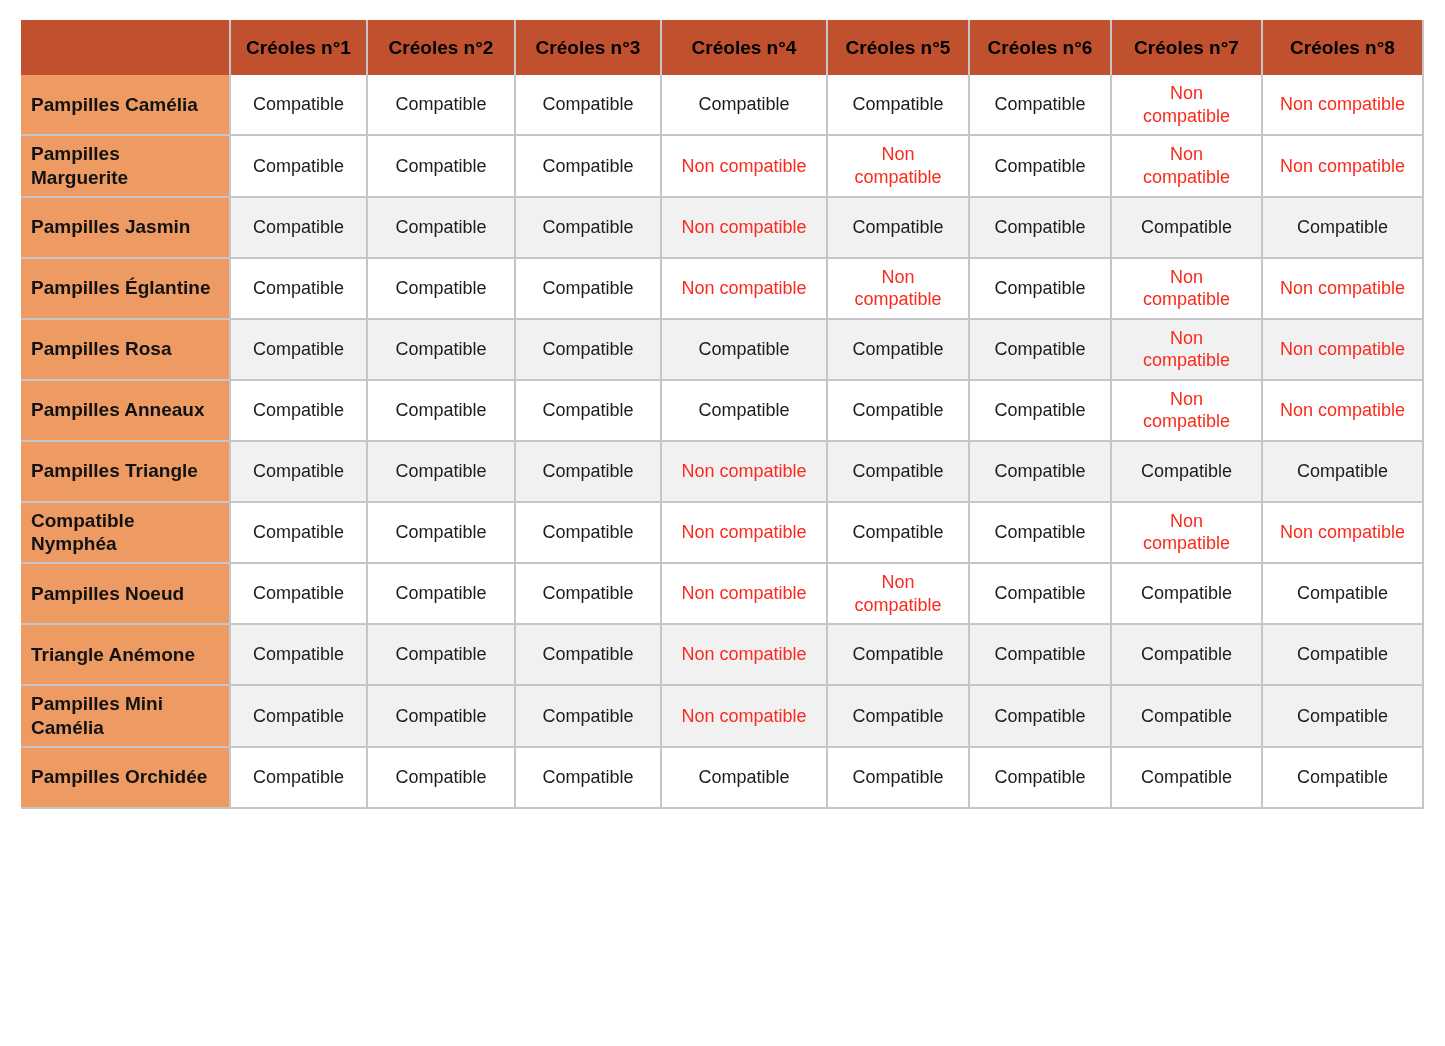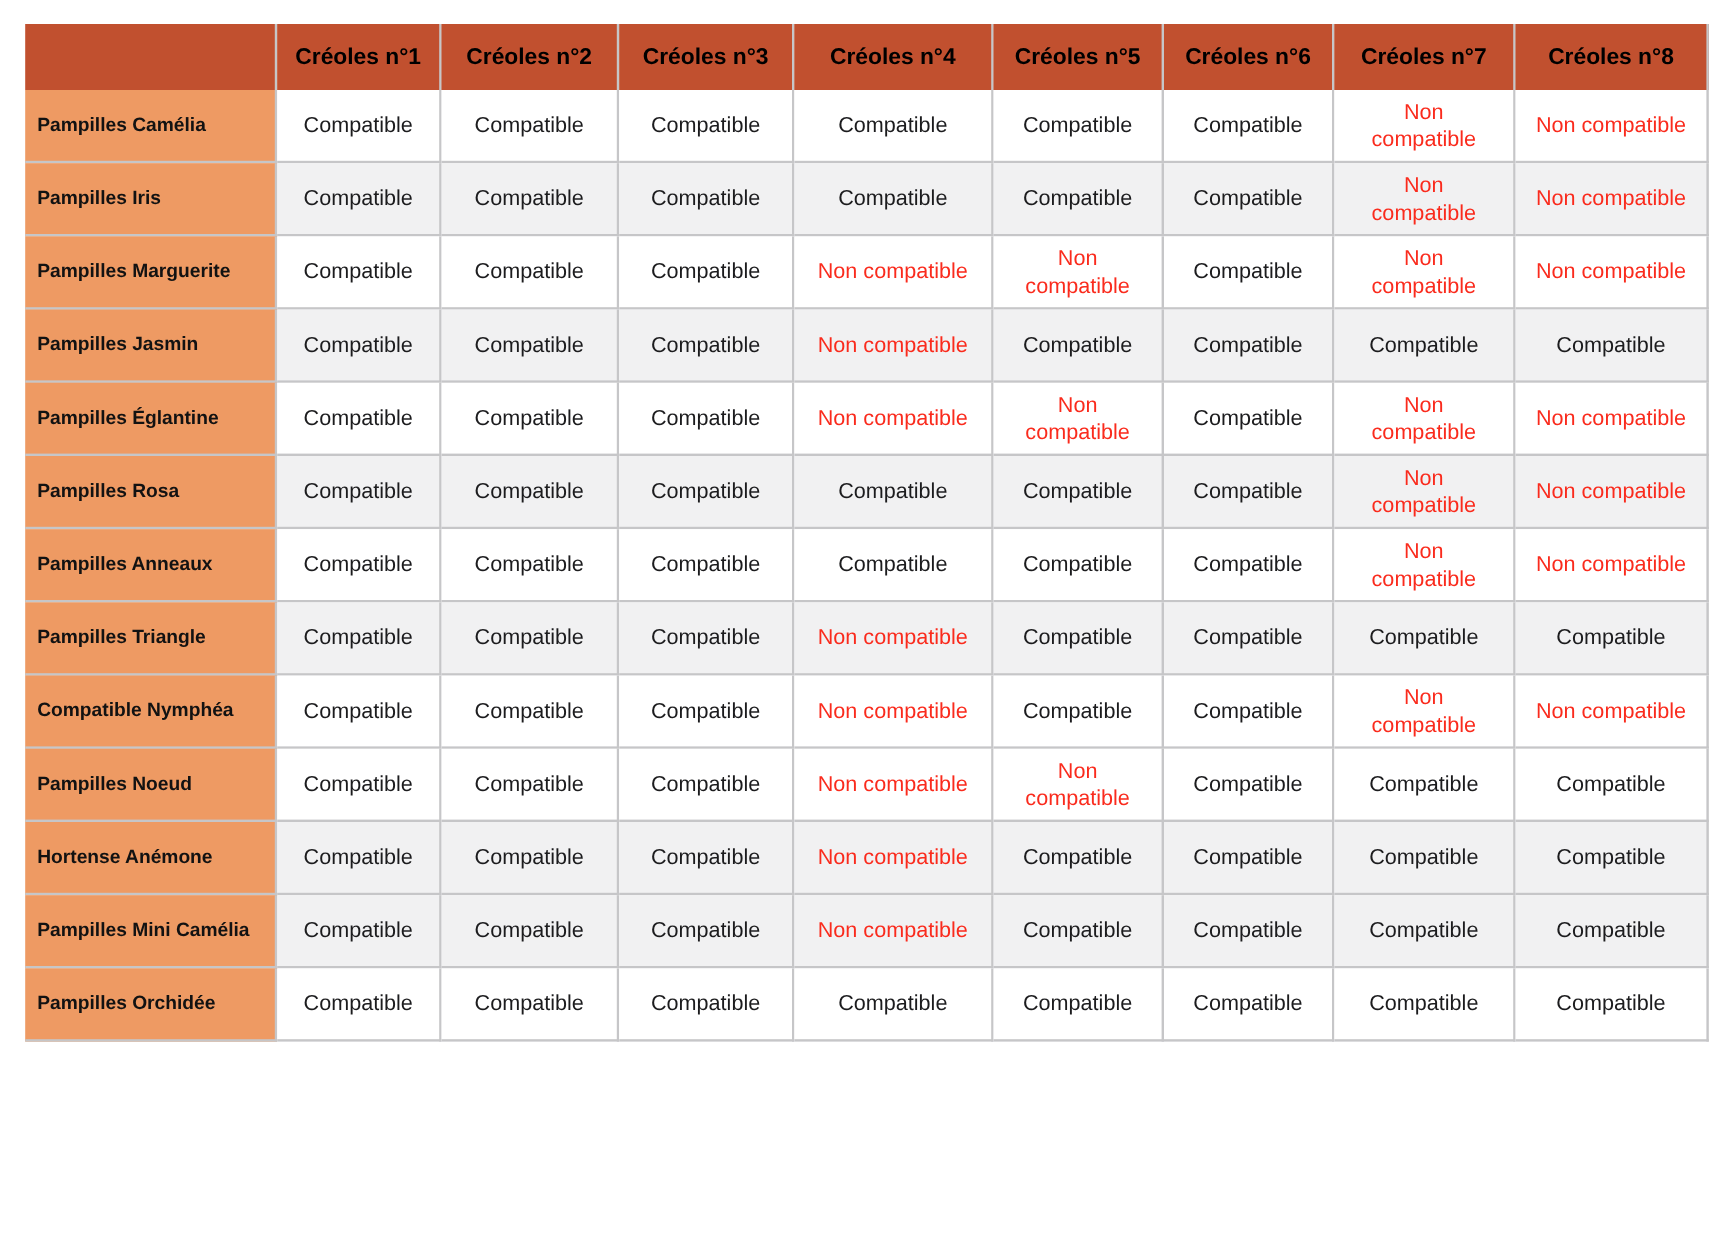--- a/index.html
+++ b/index.html
@@ -34,21 +34,21 @@
     height: 55px;
     text-align: center;
     border-right: 2px solid var(--grid);
     padding: 10px 4px;
   }
   th.corner-cell { border-right: 2px solid var(--grid); }
   td.row-header {
     background: var(--rowheader-bg);
     color: #121212;
     font-weight: bold;
-    font-size: 16px;
+    font-size: 19px;
     text-align: left;
     padding: 6px 8px 6px 10px;
     border-right: 2px solid var(--grid);
     border-bottom: 2px solid var(--grid);
     line-height: 1.25;
   }
   td.cell {
     font-size: 18px;
     text-align: center;
     height: 61px;
@@ -100,32 +100,20 @@
           <td class="cell compatible">Compatible</td>
           <td class="cell compatible">Compatible</td>
           <td class="cell compatible">Compatible</td>
           <td class="cell compatible">Compatible</td>
           <td class="cell compatible">Compatible</td>
           <td class="cell compatible">Compatible</td>
           <td class="cell non-compatible">Non
 compatible</td>
           <td class="cell non-compatible">Non compatible</td>
         </tr>
-        <tr class="alt">
-          <td class="row-header">Pampilles Iris</td>
-          <td class="cell compatible">Compatible</td>
-          <td class="cell compatible">Compatible</td>
-          <td class="cell compatible">Compatible</td>
-          <td class="cell compatible">Compatible</td>
-          <td class="cell compatible">Compatible</td>
-          <td class="cell compatible">Compatible</td>
-          <td class="cell non-compatible">Non
-compatible</td>
-          <td class="cell non-compatible">Non compatible</td>
-        </tr>
         <tr>
           <td class="row-header">Pampilles Marguerite</td>
           <td class="cell compatible">Compatible</td>
           <td class="cell compatible">Compatible</td>
           <td class="cell compatible">Compatible</td>
           <td class="cell non-compatible">Non compatible</td>
           <td class="cell non-compatible">Non
 compatible</td>
           <td class="cell compatible">Compatible</td>
           <td class="cell non-compatible">Non
@@ -209,21 +197,21 @@
           <td class="cell compatible">Compatible</td>
           <td class="cell compatible">Compatible</td>
           <td class="cell non-compatible">Non compatible</td>
           <td class="cell non-compatible">Non
 compatible</td>
           <td class="cell compatible">Compatible</td>
           <td class="cell compatible">Compatible</td>
           <td class="cell compatible">Compatible</td>
         </tr>
         <tr class="alt">
-          <td class="row-header">Hortense Anémone</td>
+          <td class="row-header">Triangle Anémone</td>
           <td class="cell compatible">Compatible</td>
           <td class="cell compatible">Compatible</td>
           <td class="cell compatible">Compatible</td>
           <td class="cell non-compatible">Non compatible</td>
           <td class="cell compatible">Compatible</td>
           <td class="cell compatible">Compatible</td>
           <td class="cell compatible">Compatible</td>
           <td class="cell compatible">Compatible</td>
         </tr>
         <tr class="alt">

